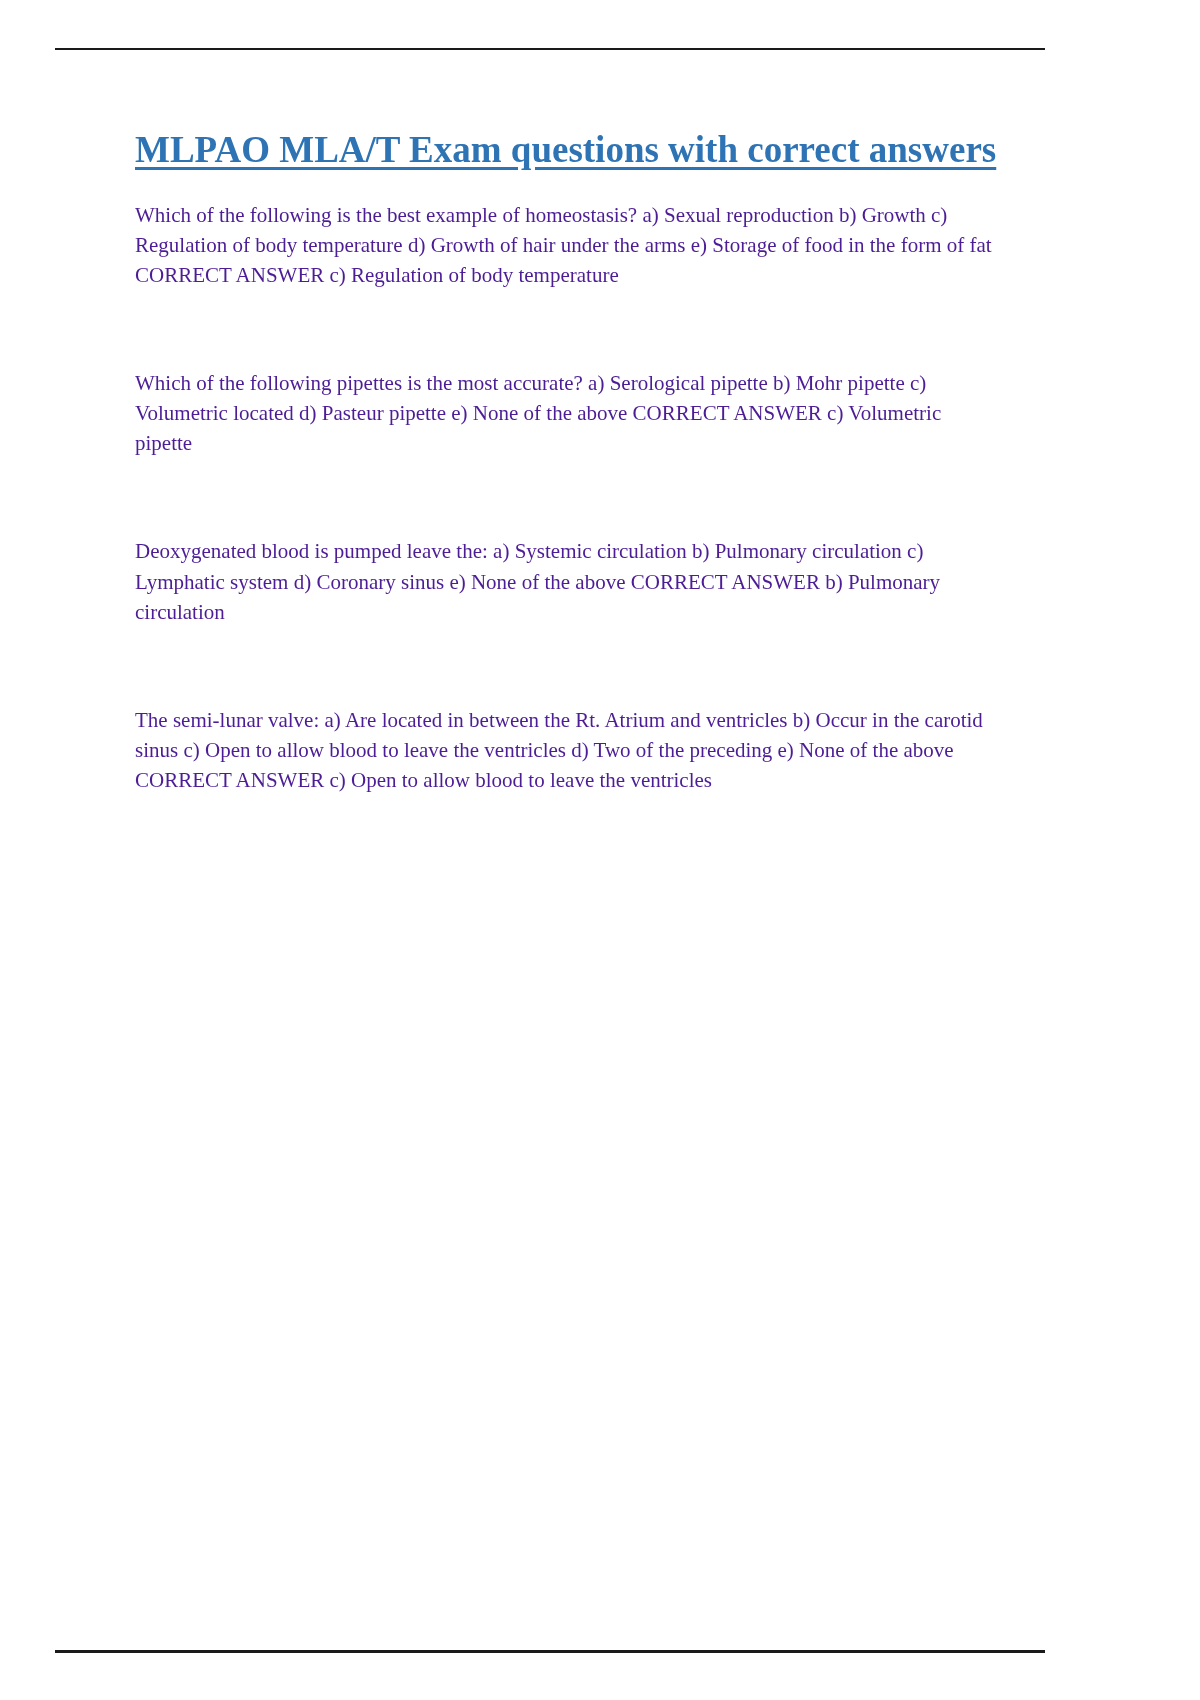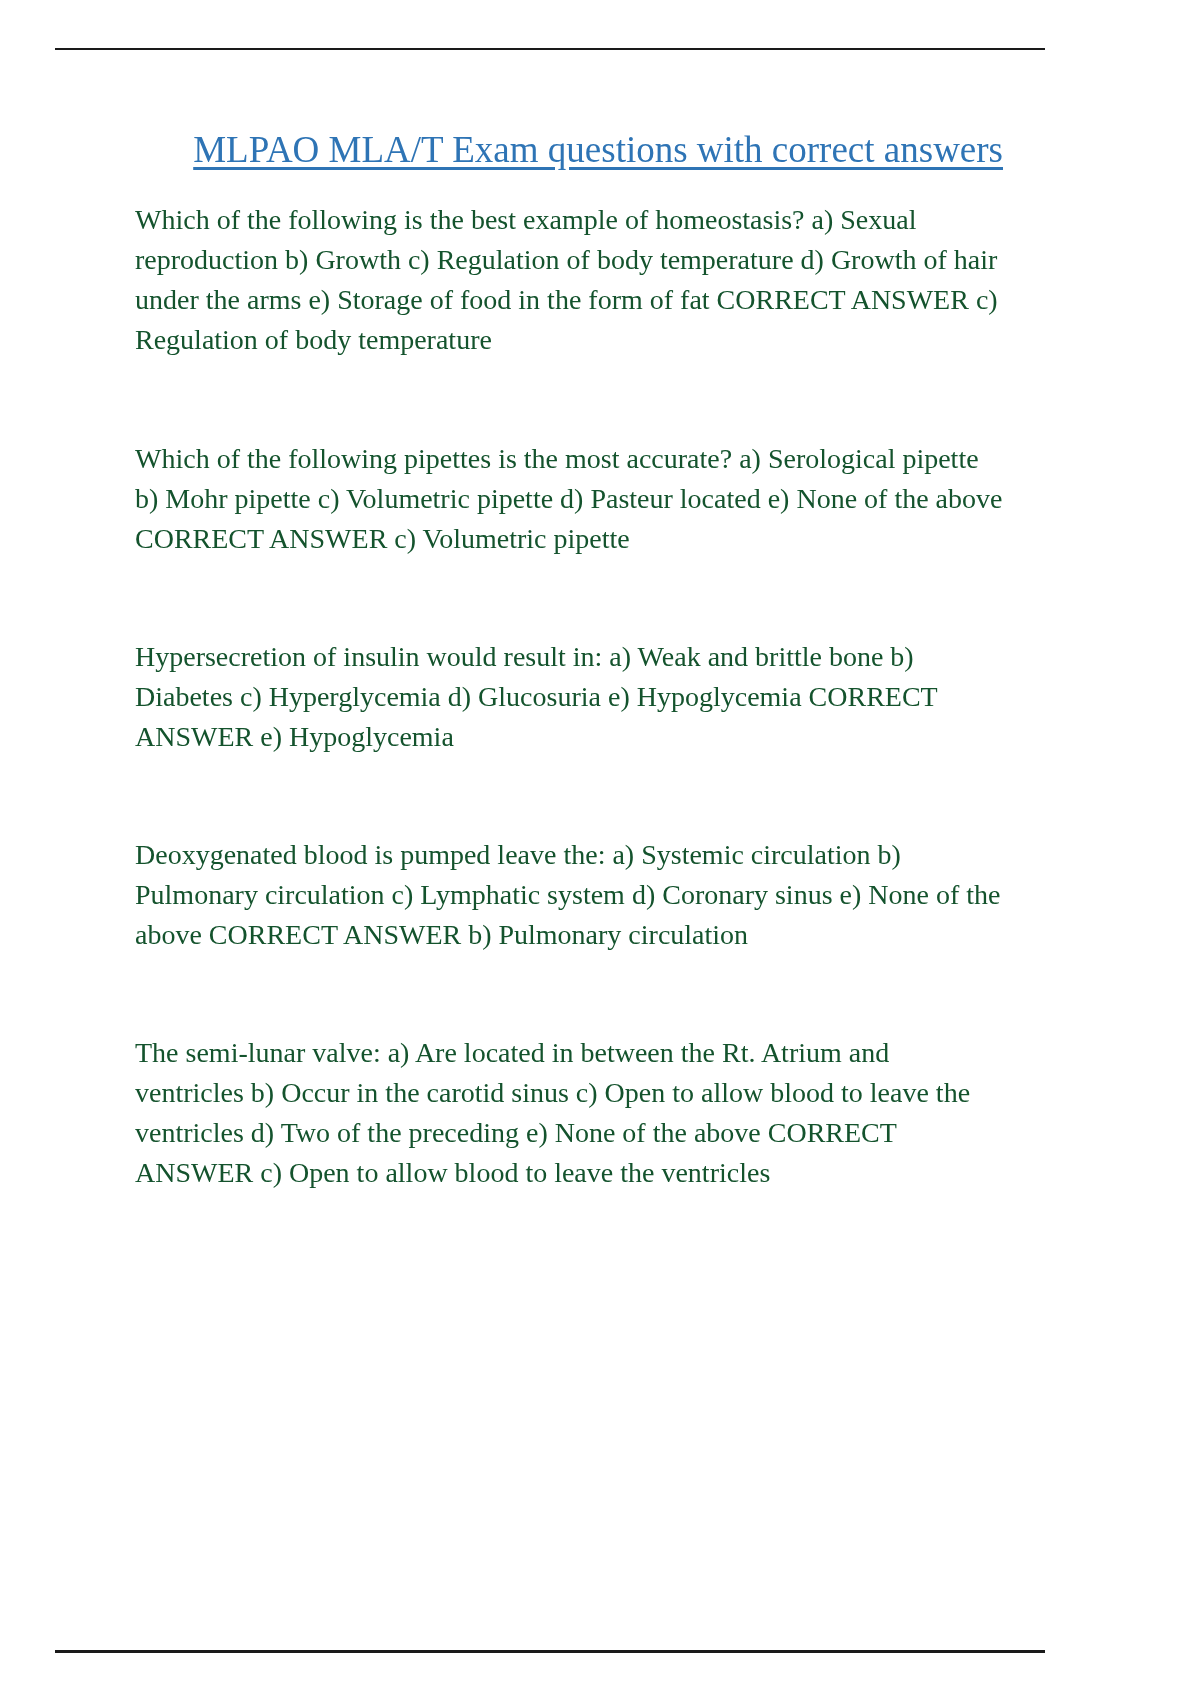--- a/index.html
+++ b/index.html
@@ -32,50 +32,48 @@
   }
   .content {
     position: absolute;
     left: 135px;
     top: 128px;
     width: 868px;
   }
   .doc-title {
     margin: 0 0 28px 0;
     font-size: 37px;
-    font-weight: normal;
+    font-weight: bold;
     line-height: 1.2;
     color: var(--title-color, #2E74B5);
     text-decoration: underline;
     text-underline-offset: 5px;
     letter-spacing: 0px;
-    text-align: right;
   }
   .question {
     margin: 0 0 78px 0;
-    font-size: 28px;
+    font-size: 21px;
     line-height: 1.43;
-    color: #14532d;
+    color: #4c1d95;
     text-align: left;
   }
 </style>
 </head>
 <body>
 
 <div class="page">
 
   <div class="rule rule-top"></div>
 
   <div class="content">
     <h1 class="doc-title">MLPAO MLA/T Exam questions with correct answers</h1>
 
     <div>
         <p class="question">Which of the following is the best example of homeostasis? a) Sexual reproduction b) Growth c) Regulation of body temperature d) Growth of hair under the arms e) Storage of food in the form of fat CORRECT ANSWER c) Regulation of body temperature</p>
-        <p class="question">Which of the following pipettes is the most accurate? a) Serological pipette b) Mohr pipette c) Volumetric pipette d) Pasteur located e) None of the above CORRECT ANSWER c) Volumetric pipette</p>
-        <p class="question">Hypersecretion of insulin would result in: a) Weak and brittle bone b) Diabetes c) Hyperglycemia d) Glucosuria e) Hypoglycemia CORRECT ANSWER e) Hypoglycemia</p>
+        <p class="question">Which of the following pipettes is the most accurate? a) Serological pipette b) Mohr pipette c) Volumetric located d) Pasteur pipette e) None of the above CORRECT ANSWER c) Volumetric pipette</p>
         <p class="question">Deoxygenated blood is pumped leave the: a) Systemic circulation b) Pulmonary circulation c) Lymphatic system d) Coronary sinus e) None of the above CORRECT ANSWER b) Pulmonary circulation</p>
         <p class="question">The semi-lunar valve: a) Are located in between the Rt. Atrium and ventricles b) Occur in the carotid sinus c) Open to allow blood to leave the ventricles d) Two of the preceding e) None of the above CORRECT ANSWER c) Open to allow blood to leave the ventricles</p>
       </div>
   </div>
 
   <div class="rule rule-bottom"></div>
 
 </div>
 
 </body></html>

